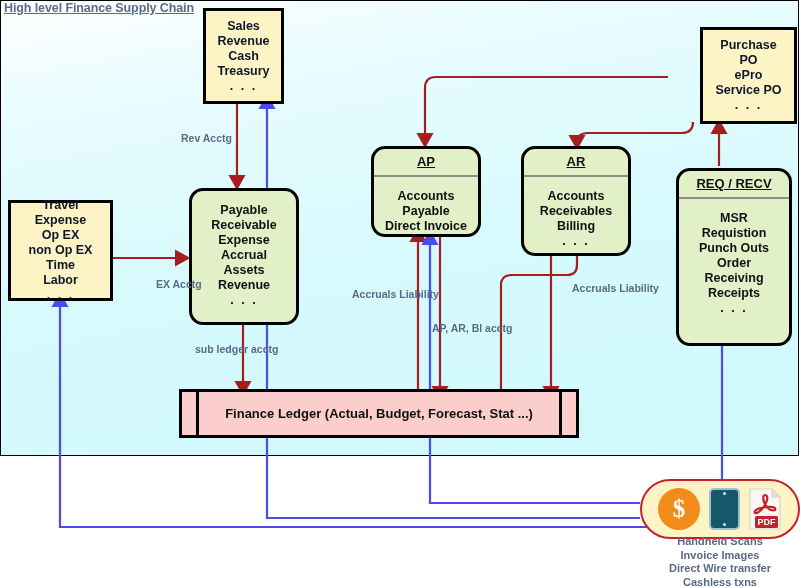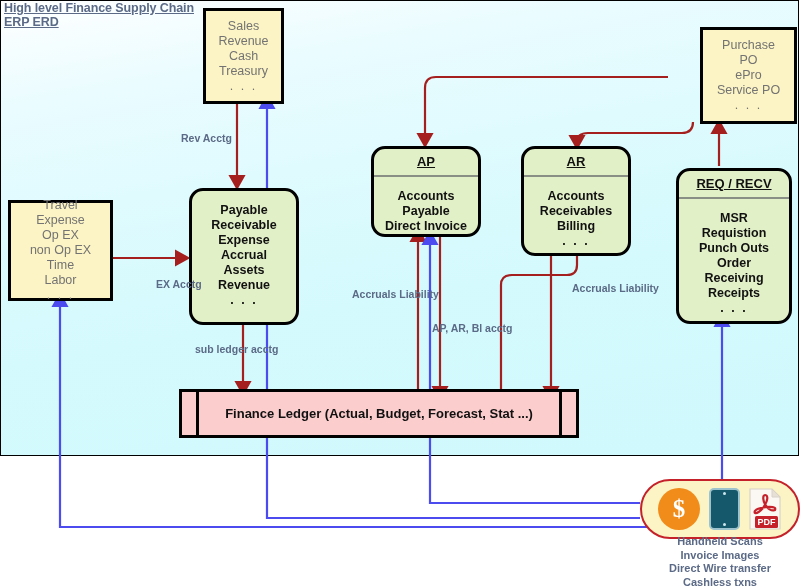--- a/index.html
+++ b/index.html
@@ -30,21 +30,21 @@
     color:#5b6a86;font-size:12.5px;font-weight:bold;line-height:14px;
     text-decoration:underline;letter-spacing:-0.1px;
   }
   .diagram-title span{display:block;}
 
   
   .box{
     position:absolute;box-sizing:border-box;
     background:#fcf4c4;border:3px solid #000;
     display:flex;flex-direction:column;align-items:center;justify-content:center;
-    font-size:12.5px;font-weight:normal;color:#737373;line-height:15px;
+    font-size:12.5px;font-weight:bold;color:#0f172a;line-height:15px;
   }
   .box .ln{display:block;white-space:nowrap;}
   .dots{letter-spacing:2px;}
 
   
   .module{
     position:absolute;box-sizing:border-box;
     background:#e2f0c8;border:3.5px solid #000;border-radius:14px;
     overflow:hidden;
   }
@@ -152,21 +152,20 @@
       <path d="M640,503 L430,503 L430,238" marker-end="url(#ah-blue)"></path>
 
       <path d="M640,518 L267,518 L267,102" marker-end="url(#ah-blue)"></path>
 
       <path d="M648,527 L60,527 L60,300" marker-end="url(#ah-blue)"></path>
     </g>
   </svg>
 
   <div class="diagram-title">
     <span>High level Finance Supply Chain</span>
-    <span>ERP ERD</span>
   </div>
 
   <div class="box" style="left:203px;top:8px;width:81px;height:96px;">
     <span class="ln">Sales</span>
     <span class="ln">Revenue</span>
     <span class="ln">Cash</span>
     <span class="ln">Treasury</span>
     <span class="ln dots">. . .</span>
   </div>
 
@@ -213,21 +212,21 @@
   <div class="module" style="left:521px;top:146px;width:110px;height:110px;">
     <div class="head">AR</div>
     <div class="body">
       <span class="ln">Accounts</span>
       <span class="ln">Receivables</span>
       <span class="ln">Billing</span>
       <span class="ln dots">. . .</span>
     </div>
   </div>
 
-  <div class="module" style="left:676px;top:168px;width:116px;height:156px;">
+  <div class="module" style="left:676px;top:168px;width:116px;height:178px;">
     <div class="head">REQ / RECV</div>
     <div class="body">
       <span class="ln">MSR</span>
       <span class="ln">Requistion</span>
       <span class="ln">Punch Outs</span>
       <span class="ln">Order</span>
       <span class="ln">Receiving</span>
       <span class="ln">Receipts</span>
       <span class="ln dots">. . .</span>
     </div>

